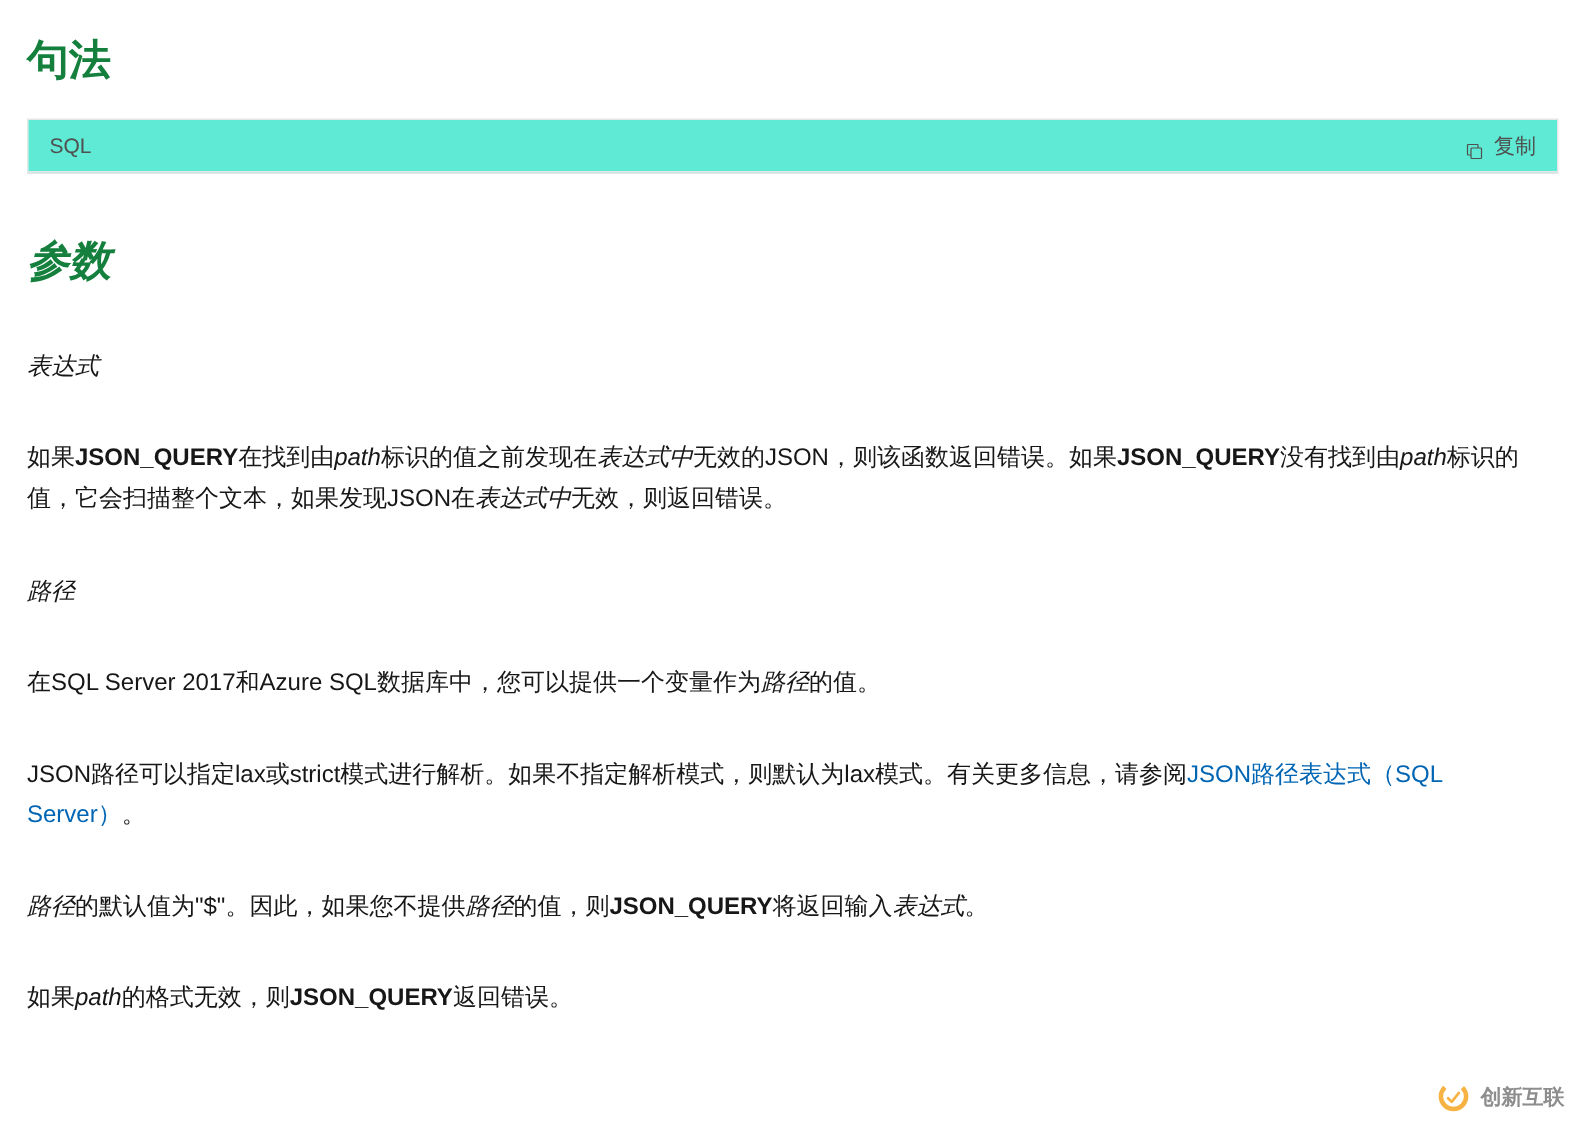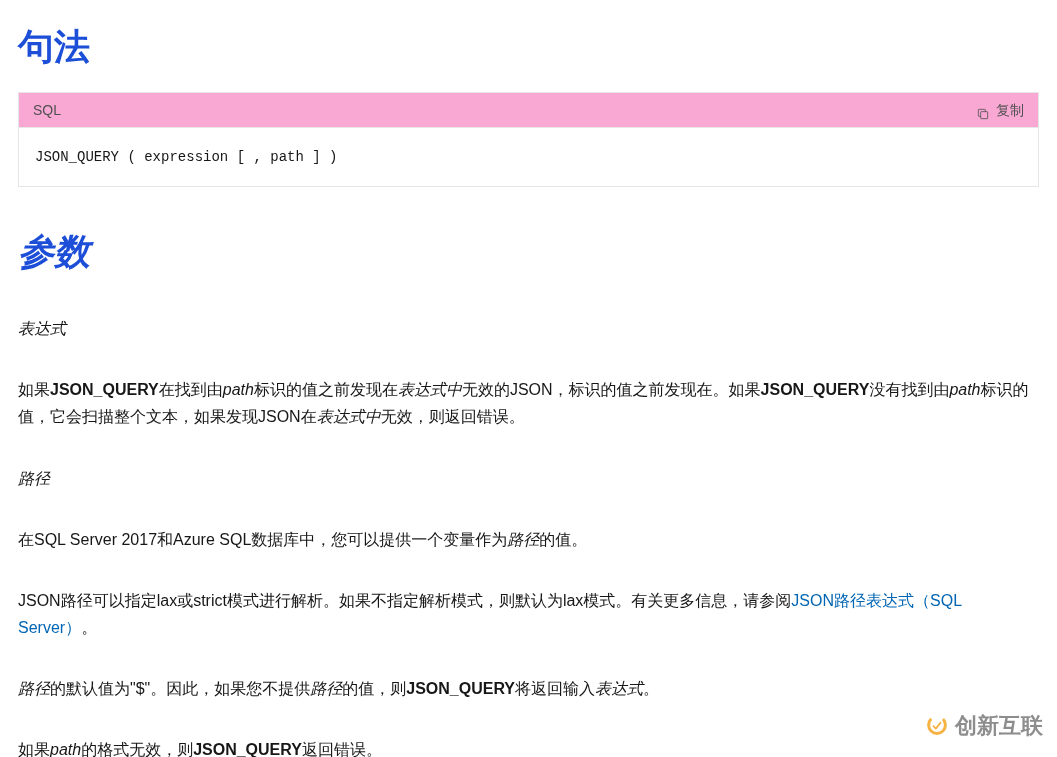--- a/index.html
+++ b/index.html
@@ -6,40 +6,40 @@
 body {
   font-family: "Segoe UI", -apple-system, BlinkMacSystemFont, sans-serif;
   color: #171717;
   background: #fff;
   padding: 18px 18px 40px 18px;
   font-size: 16px;
   line-height: 1.6;
   width: 1057px;
 }
 h2.section-heading {
-  font-size: 36px;
+  font-size: 28px;
   font-weight: 600;
   margin-bottom: 16px;
   margin-top: 0;
-  color: #1d4ed8;
+  color: #15803d;
 }
 h2.section-heading.mt {
   margin-top: 36px;
   font-style: italic;
 }
 .code-block {
   border: 1px solid #e6e6e6;
   background: #fff;
   margin-bottom: 10px;
 }
 .code-header {
   display: flex;
   justify-content: space-between;
   align-items: center;
-  background: #f9a8d4;
+  background: #5eead4;
   border-bottom: 1px solid #e6e6e6;
   padding: 6px 14px;
   color: #505050;
   font-size: 14px;
 }
 .code-header .copy-btn {
   display: flex;
   align-items: flex-end;
   gap: 6px;
   cursor: pointer;
@@ -83,50 +83,49 @@
   opacity: 0.85;
   pointer-events: none;
 }
 .watermark .wm-icon {
   width: 24px;
   height: 24px;
 }
 .watermark .wm-text {
   color: #7a7a7a;
   font-weight: 600;
-  font-size: 22px;
+  font-size: 14px;
 }
 </style>
 </head>
 <body>
 
 <h2 class="section-heading">句法</h2>
 
 <div class="code-block">
   <div class="code-header">
     <span>SQL</span>
     <span class="copy-btn">
       <svg viewBox="0 0 24 24">
         <rect x="8" y="8" width="12" height="12" rx="1"></rect>
         <path d="M16 8 V5 a1 1 0 0 0 -1 -1 H5 a1 1 0 0 0 -1 1 v10 a1 1 0 0 0 1 1 h3"></path>
       </svg>
       <span>复制</span>
     </span>
   </div>
-  <div class="code-body">JSON_QUERY ( expression [ , path ] )  </div>
 </div>
 
 <h2 class="section-heading mt">参数</h2>
 
 <p class="para">
   <span class="italic">表达式</span><br>
 </p>
 
 <p class="para">
-  <span>如果</span><span class="bold">JSON_QUERY</span><span>在找到由</span><span class="italic">path</span><span>标识的值之前发现在</span><span class="italic">表达式中</span><span>无效的JSON，标识的值之前发现在。如果</span><span class="bold">JSON_QUERY</span><span>没有找到由</span><span class="italic">path</span><span>标识的值，它会扫描整个文本，如果发现JSON在</span><span class="italic">表达式中</span><span>无效，则返回错误。</span>
+  <span>如果</span><span class="bold">JSON_QUERY</span><span>在找到由</span><span class="italic">path</span><span>标识的值之前发现在</span><span class="italic">表达式中</span><span>无效的JSON，则该函数返回错误。如果</span><span class="bold">JSON_QUERY</span><span>没有找到由</span><span class="italic">path</span><span>标识的值，它会扫描整个文本，如果发现JSON在</span><span class="italic">表达式中</span><span>无效，则返回错误。</span>
 </p>
 
 <p class="para">
   <span class="italic">路径</span><br>
 </p>
 
 <p class="para">
   <span>在SQL Server 2017和Azure SQL数据库中，您可以提供一个变量作为</span><span class="italic">路径</span><span>的值。</span>
 </p>
 

